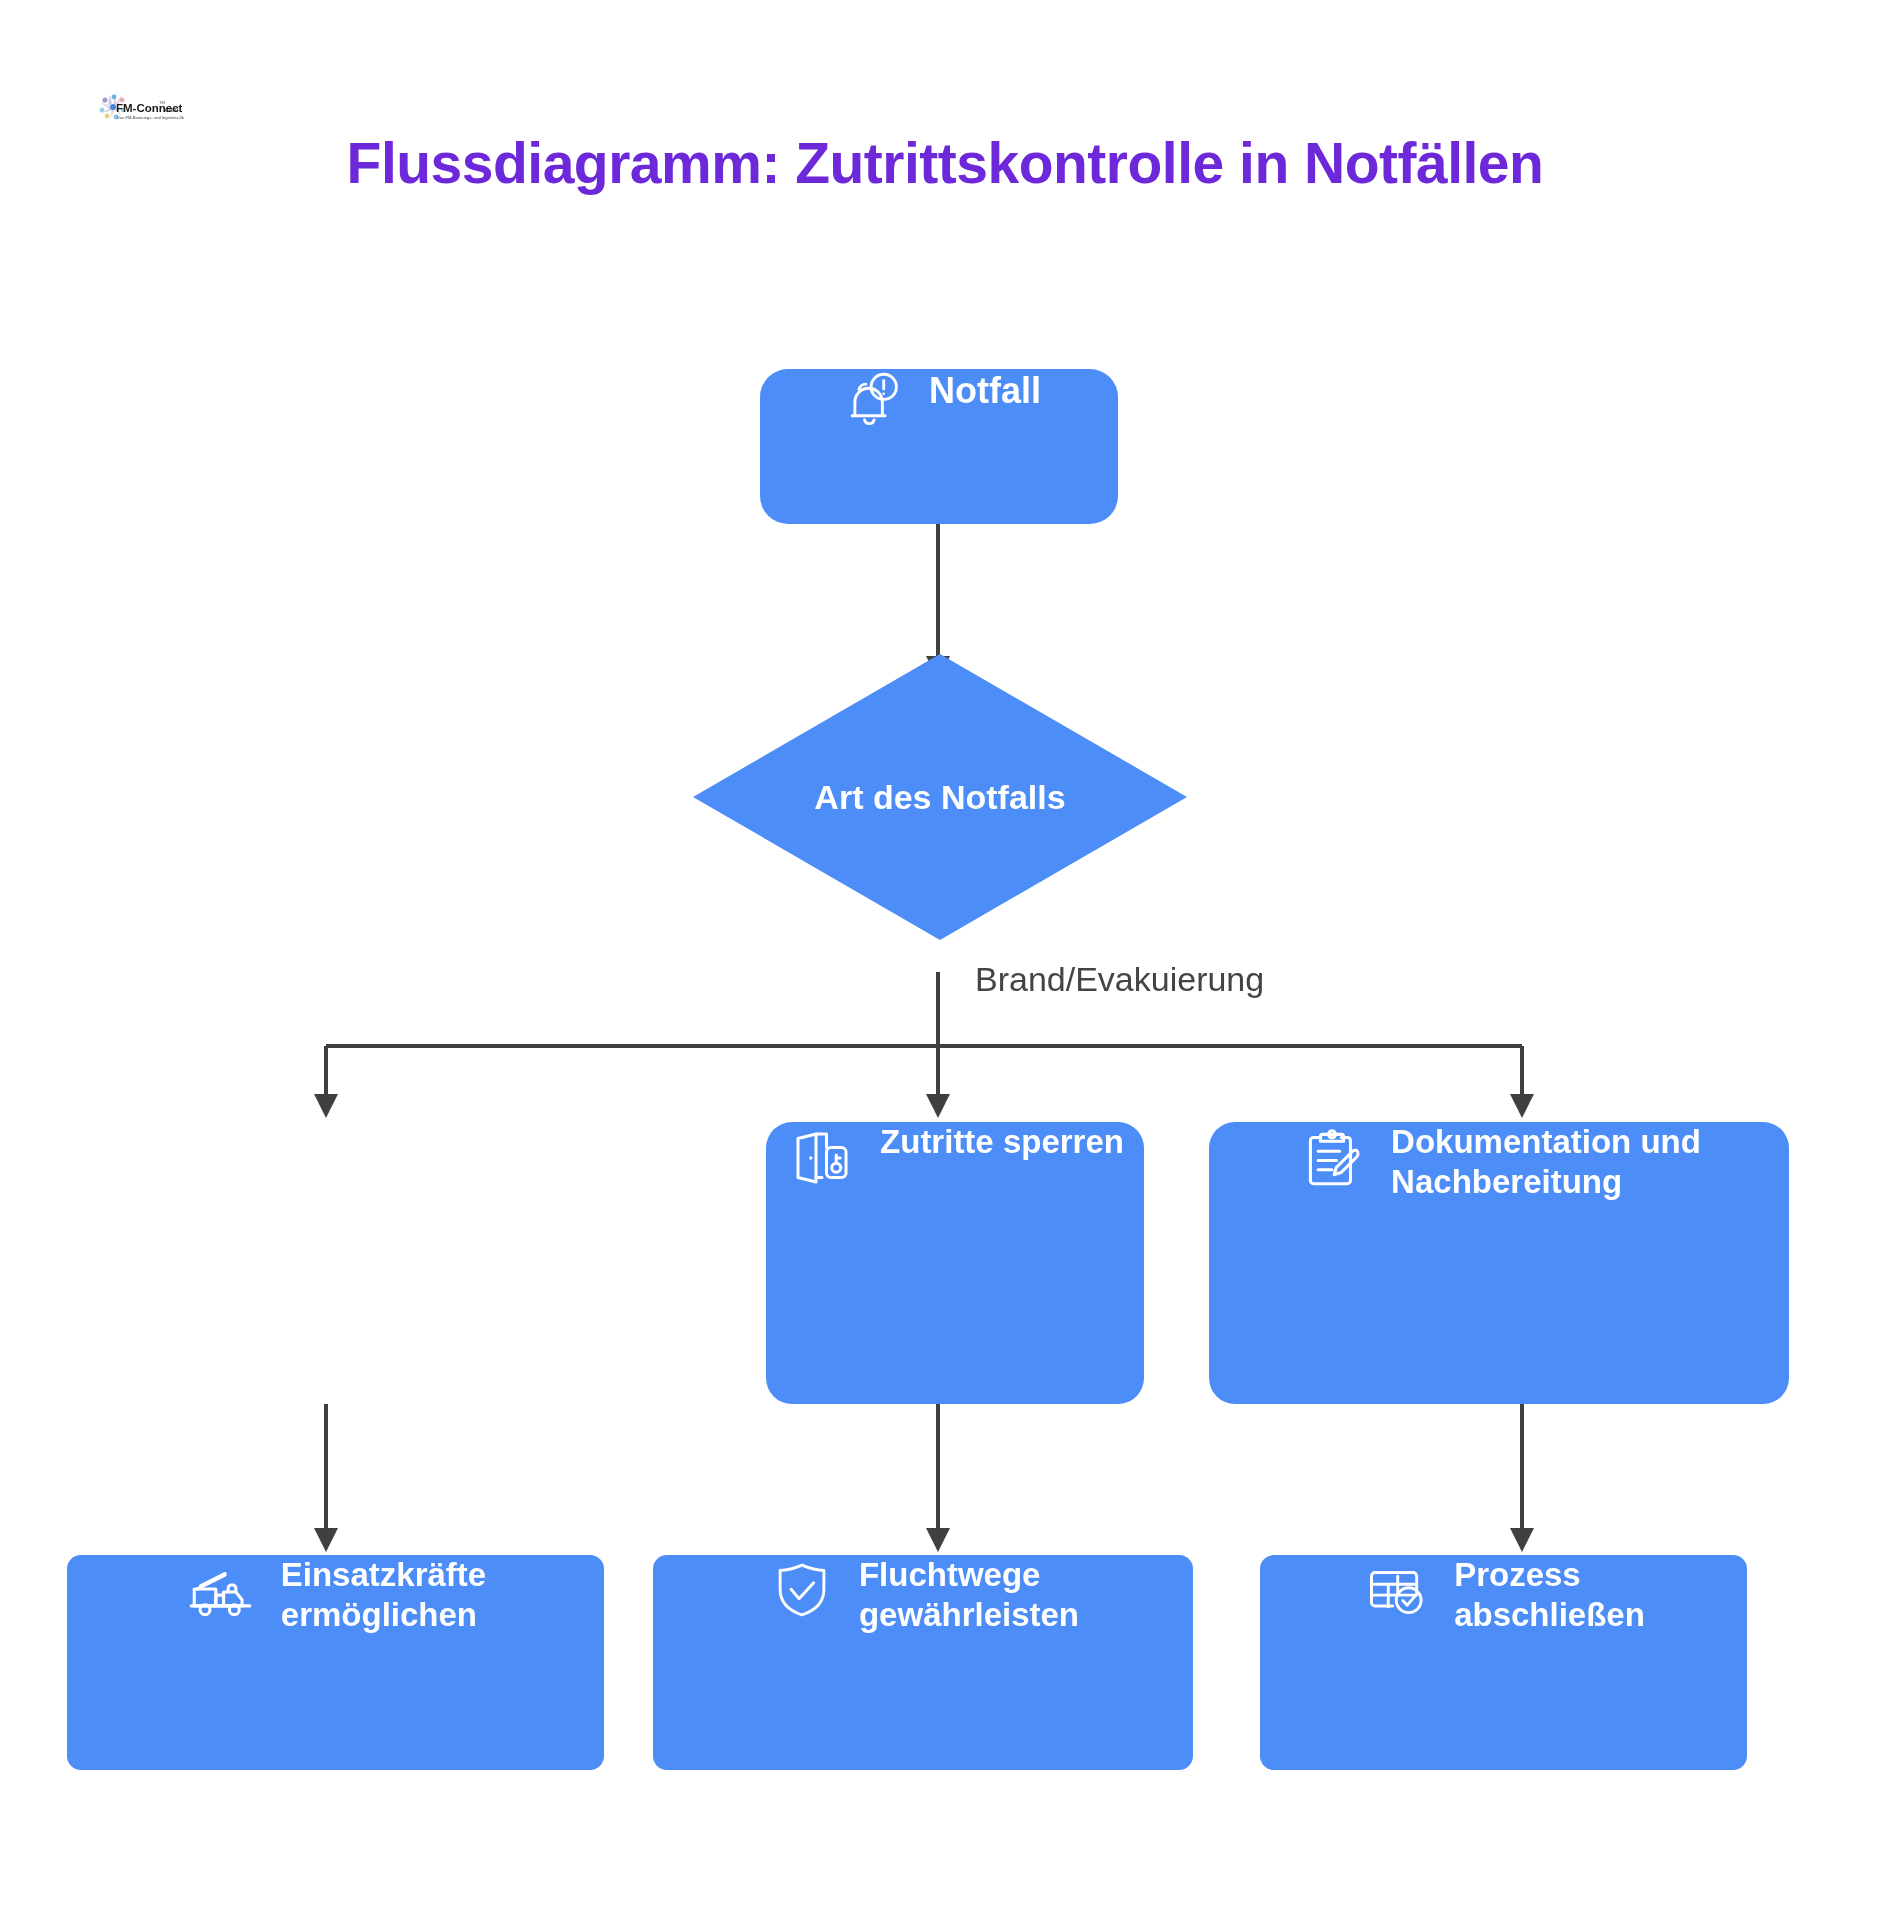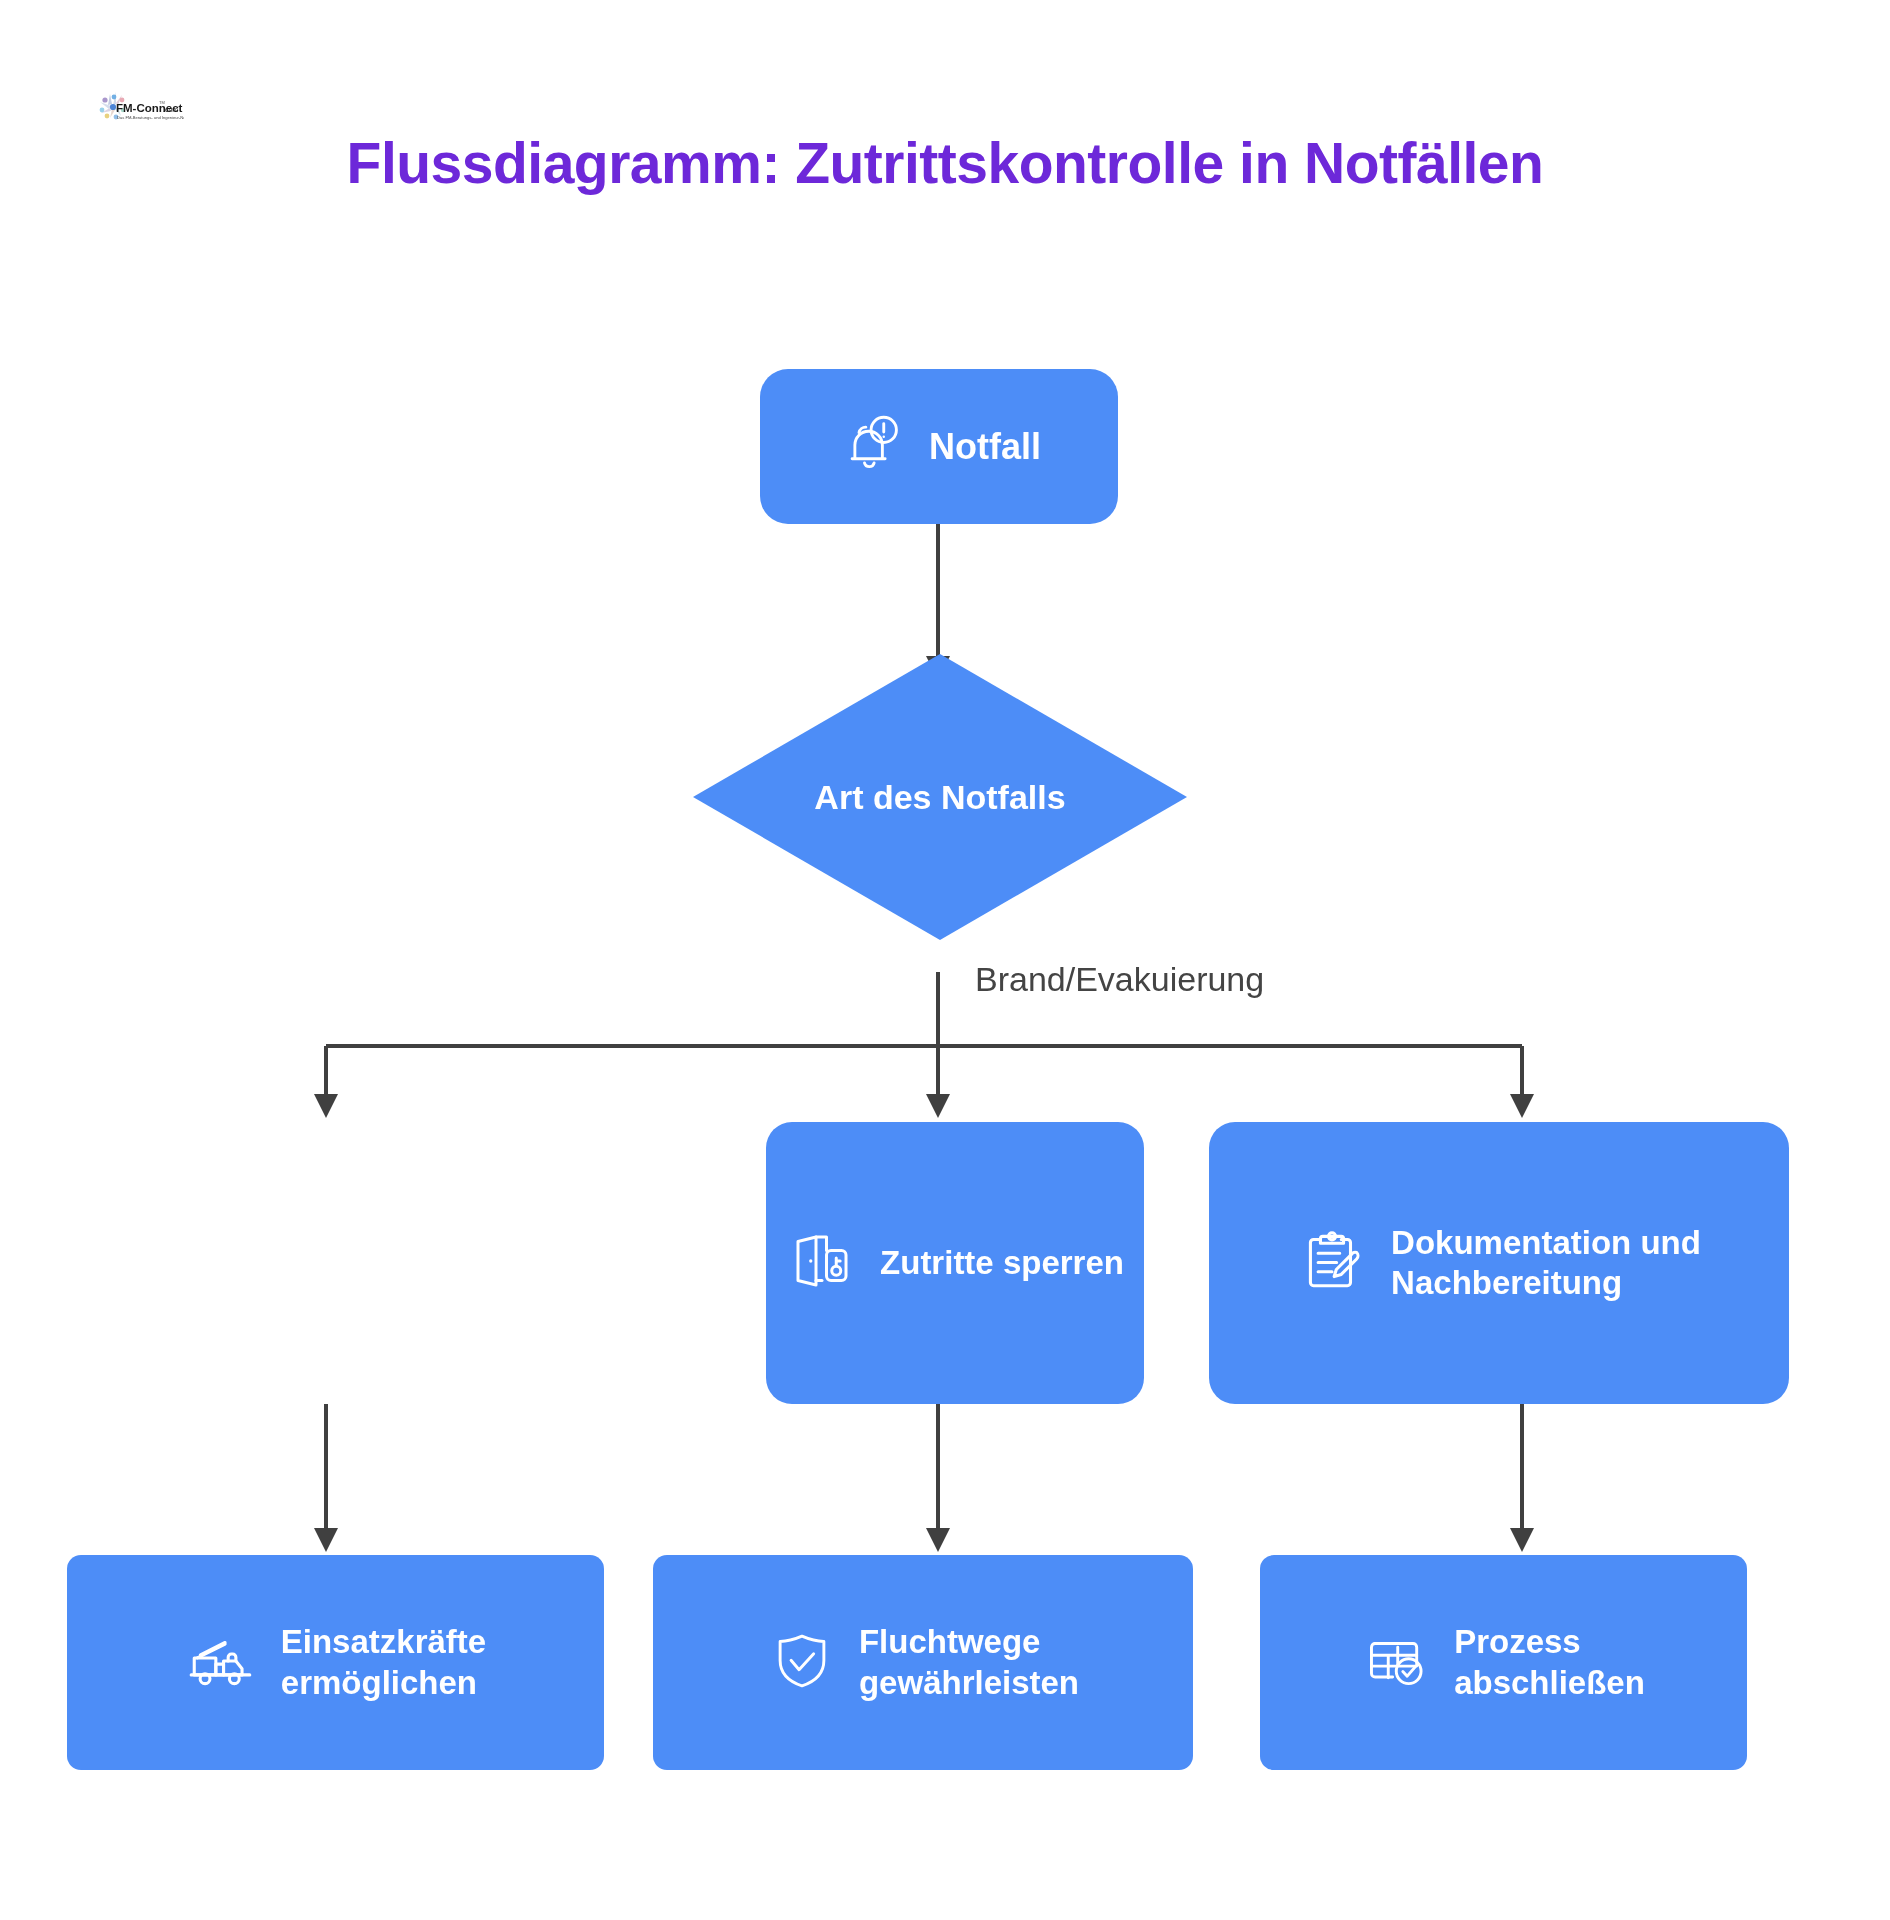--- a/index.html
+++ b/index.html
@@ -54,21 +54,20 @@
     pointer-events: none;
   }
 
   
   .node {
     position: absolute;
     background: #4d8df7;
     border-radius: 26px;
     display: flex;
     flex-direction: row;
-    align-items: center;
     justify-content: center;
     gap: 22px;
     overflow: hidden;
     box-sizing: border-box;
     padding: 0 18px;
   }
   .node .label {
     color: #ffffff;
     font-weight: bold;
     font-size: 33px;

